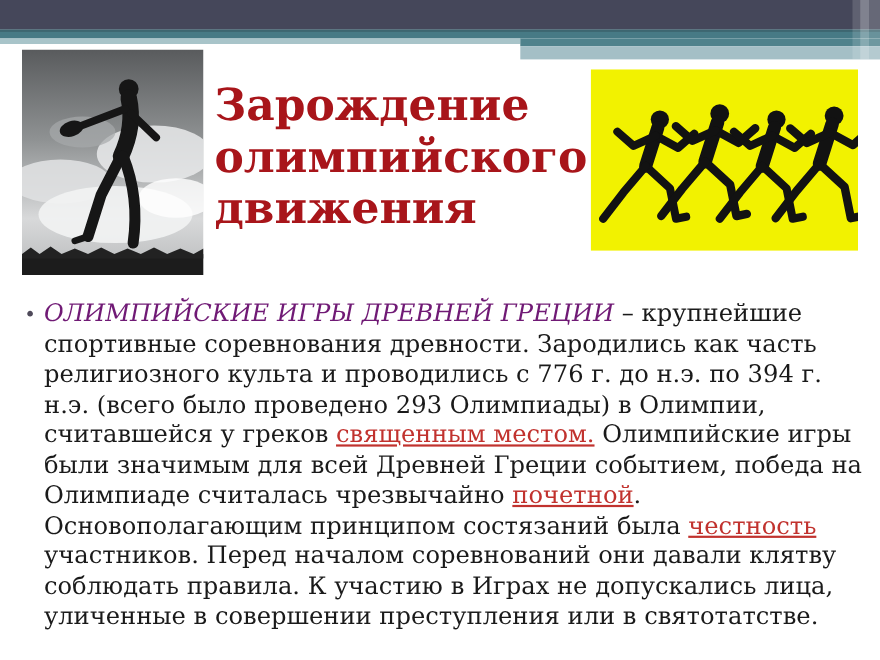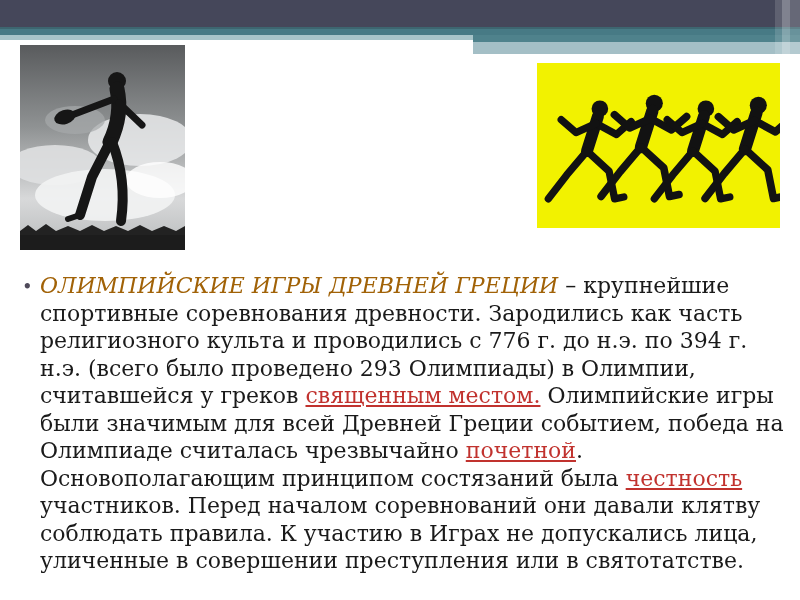--- a/index.html
+++ b/index.html
@@ -22,21 +22,21 @@
   .discus-img svg,.runners-img svg{display:block;width:100%;height:100%;}
   
   .title{position:absolute;left:195px;top:72px;width:338px;
          font-weight:bold;font-size:40px;line-height:47px;color:#A8151A;
          font-family:"DejaVu Serif",serif;}
   
   .body-block{position:absolute;left:40px;top:272px;width:752px;
               font-size:22px;line-height:27.5px;color:#1A1A1A;
               font-family:"DejaVu Serif",serif;}
   .bullet{position:absolute;left:-18px;top:1px;font-size:18px;color:#4F4A5A;}
-  .lead{color:#a16207;font-style:italic;}
+  .lead{color:#701a75;font-style:italic;}
   .red{color:#C1322E;text-decoration:underline;}
 </style>
 </head>
 <body>
 
 <div class="slide">
 
   <div class="bar bar-dark"></div>
   <div class="bar bar-teal"></div>
   <div class="bar-light bar"></div>
@@ -73,20 +73,21 @@
         <path d="M90 97 L72 132 L60 170" fill="none" stroke-width="10"></path>
         <path d="M92 97 C102 122, 105 148, 101 176" fill="none" stroke-width="10"></path>
         <path d="M60 170 L48 174" fill="none" stroke-width="6"></path>
       </g>
 
       <rect y="186" width="165" height="19" fill="#1c1c1c"></rect>
       <path d="M0 186 L8 180 L16 186 L26 179 L36 186 L48 181 L60 186 L72 180 L84 186 L96 181 L108 186 L120 180 L132 186 L144 181 L156 186 L165 181 L165 190 L0 190 Z" fill="#222222"></path>
     </svg>
   </div>
 
+  <div class="title">Зарождение олимпийского движения</div>
 
   <div class="runners-img">
     <svg viewBox="0 0 243 165" preserveAspectRatio="none">
       <rect width="243" height="165" fill="#F2F200"></rect>
       <defs>
         <g id="runner" stroke="#121212" fill="none" stroke-linecap="round" stroke-linejoin="round" stroke-width="8">
           <circle cx="14" cy="-46" r="9" fill="#121212" stroke="none"></circle>
           <path d="M12 -38 L0 0" stroke-width="13"></path>
           <path d="M10 -30 L32 -18 L48 -32"></path>
           <path d="M10 -30 L-12 -20 L-28 -34"></path>

